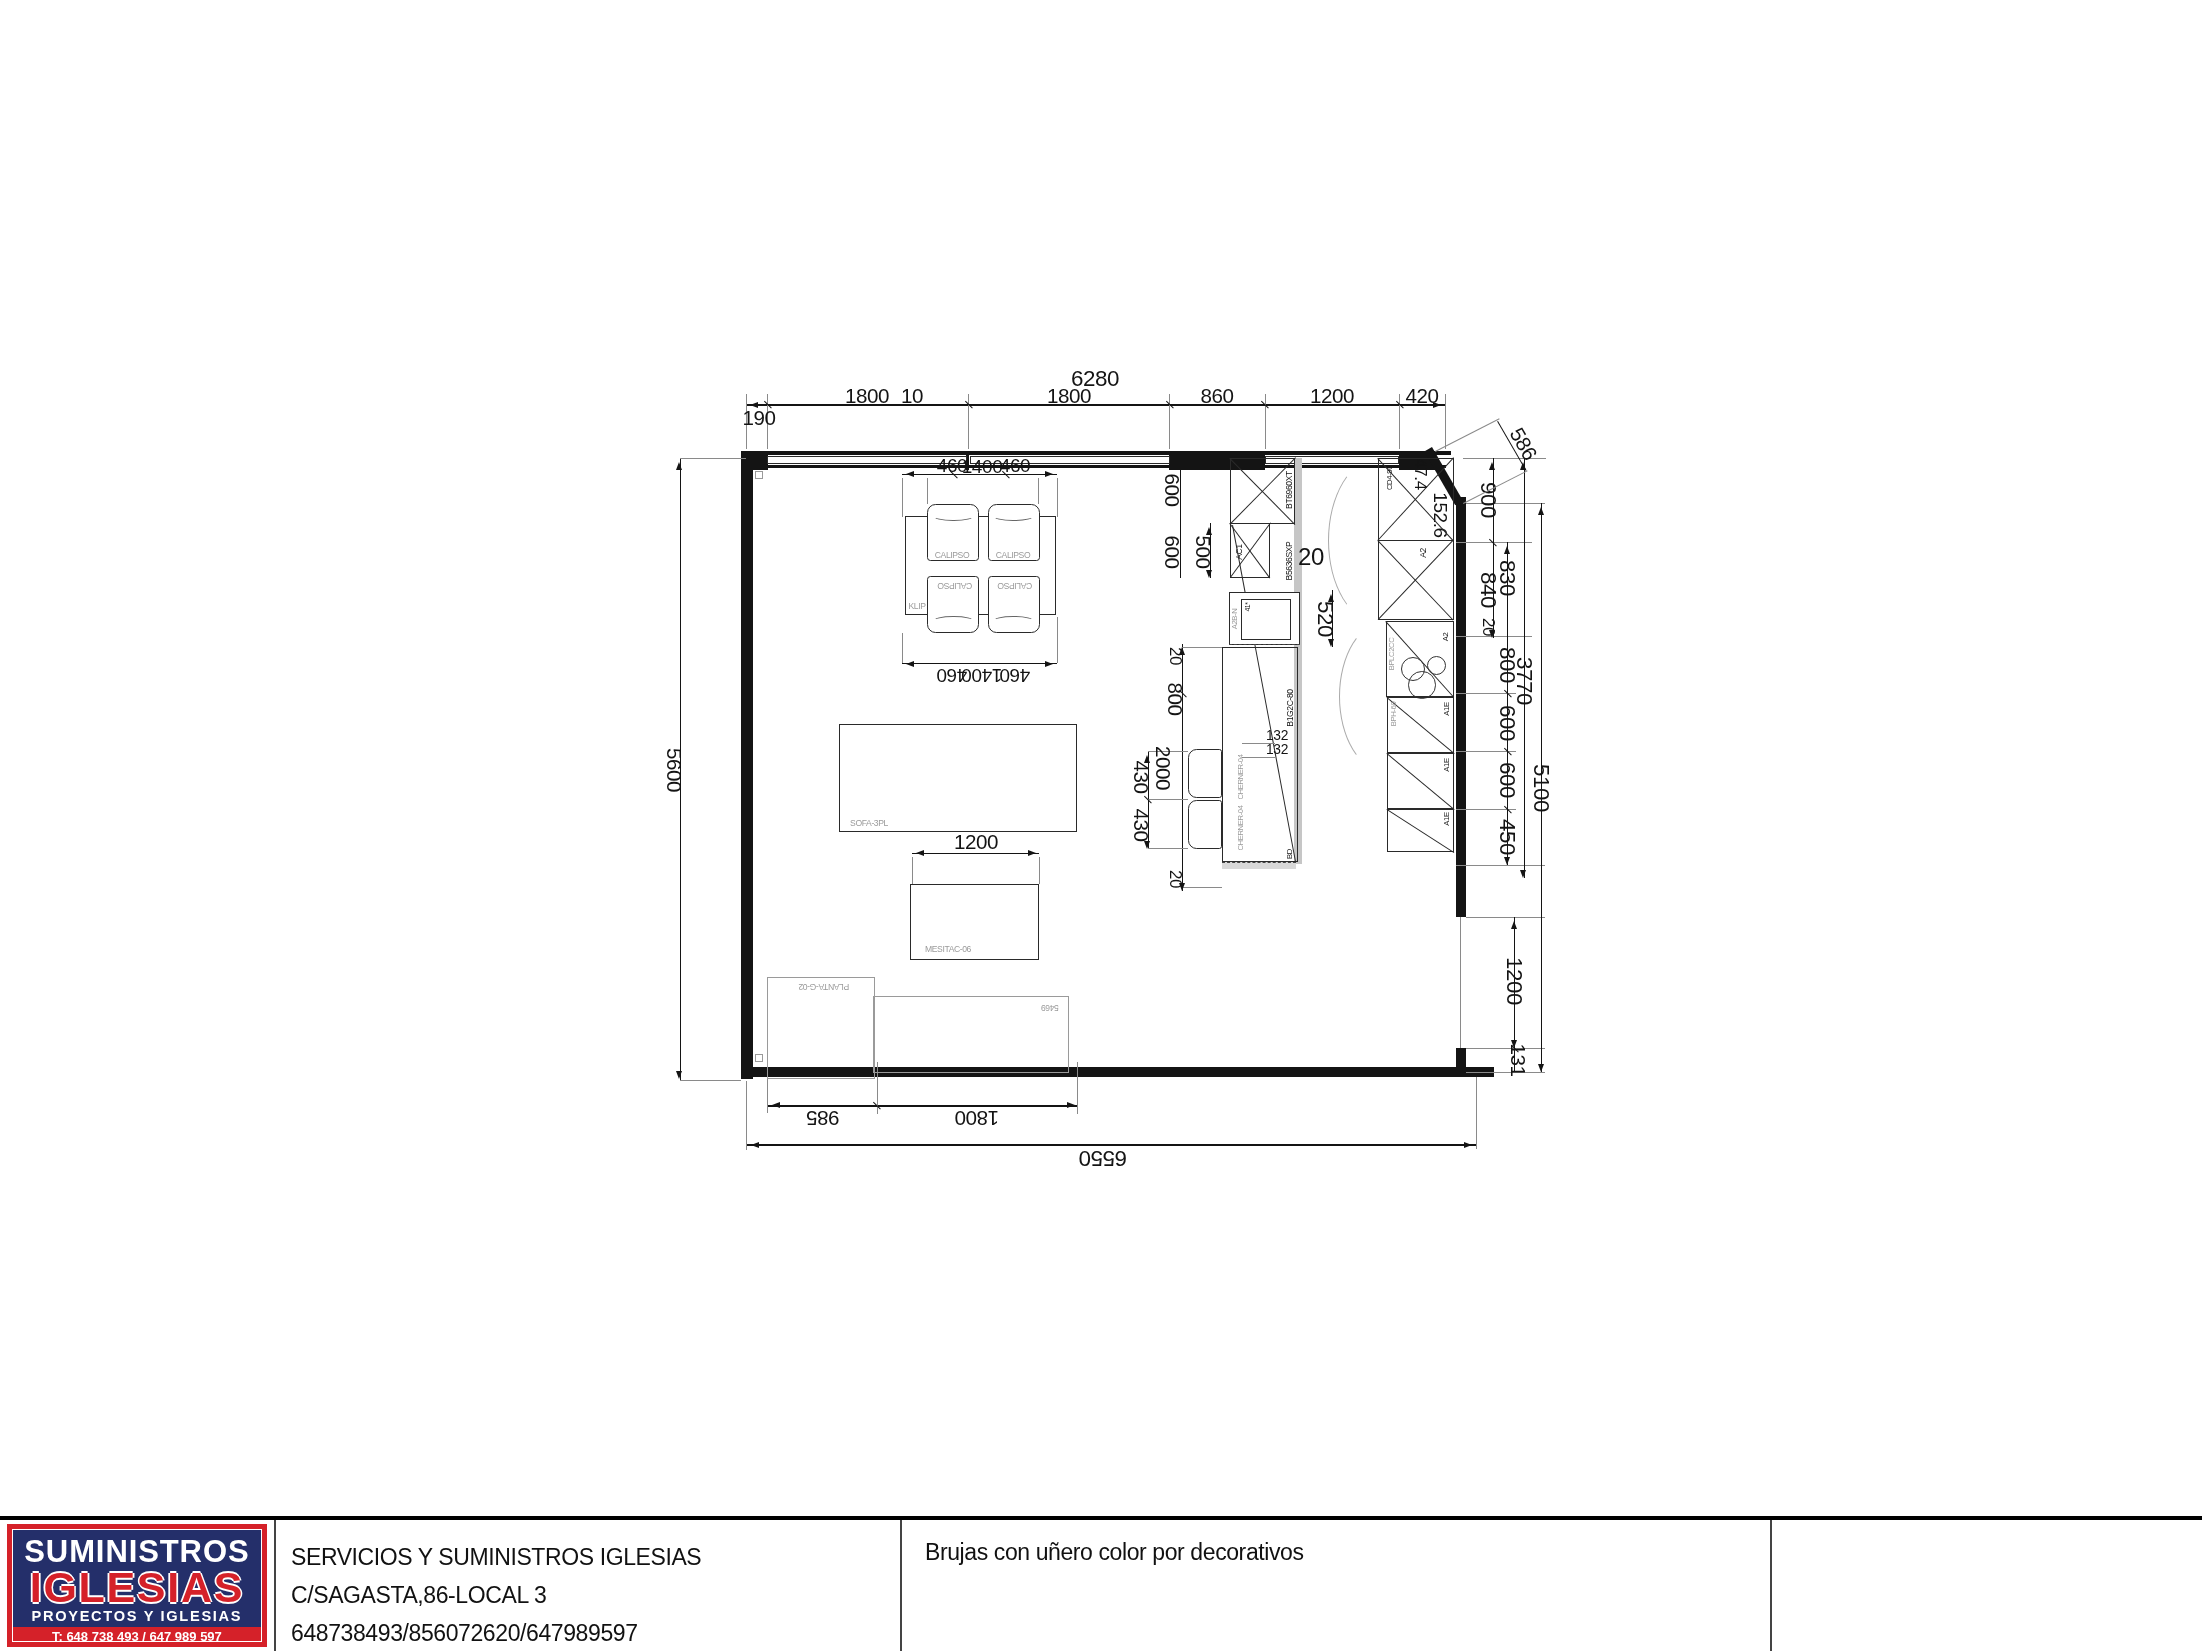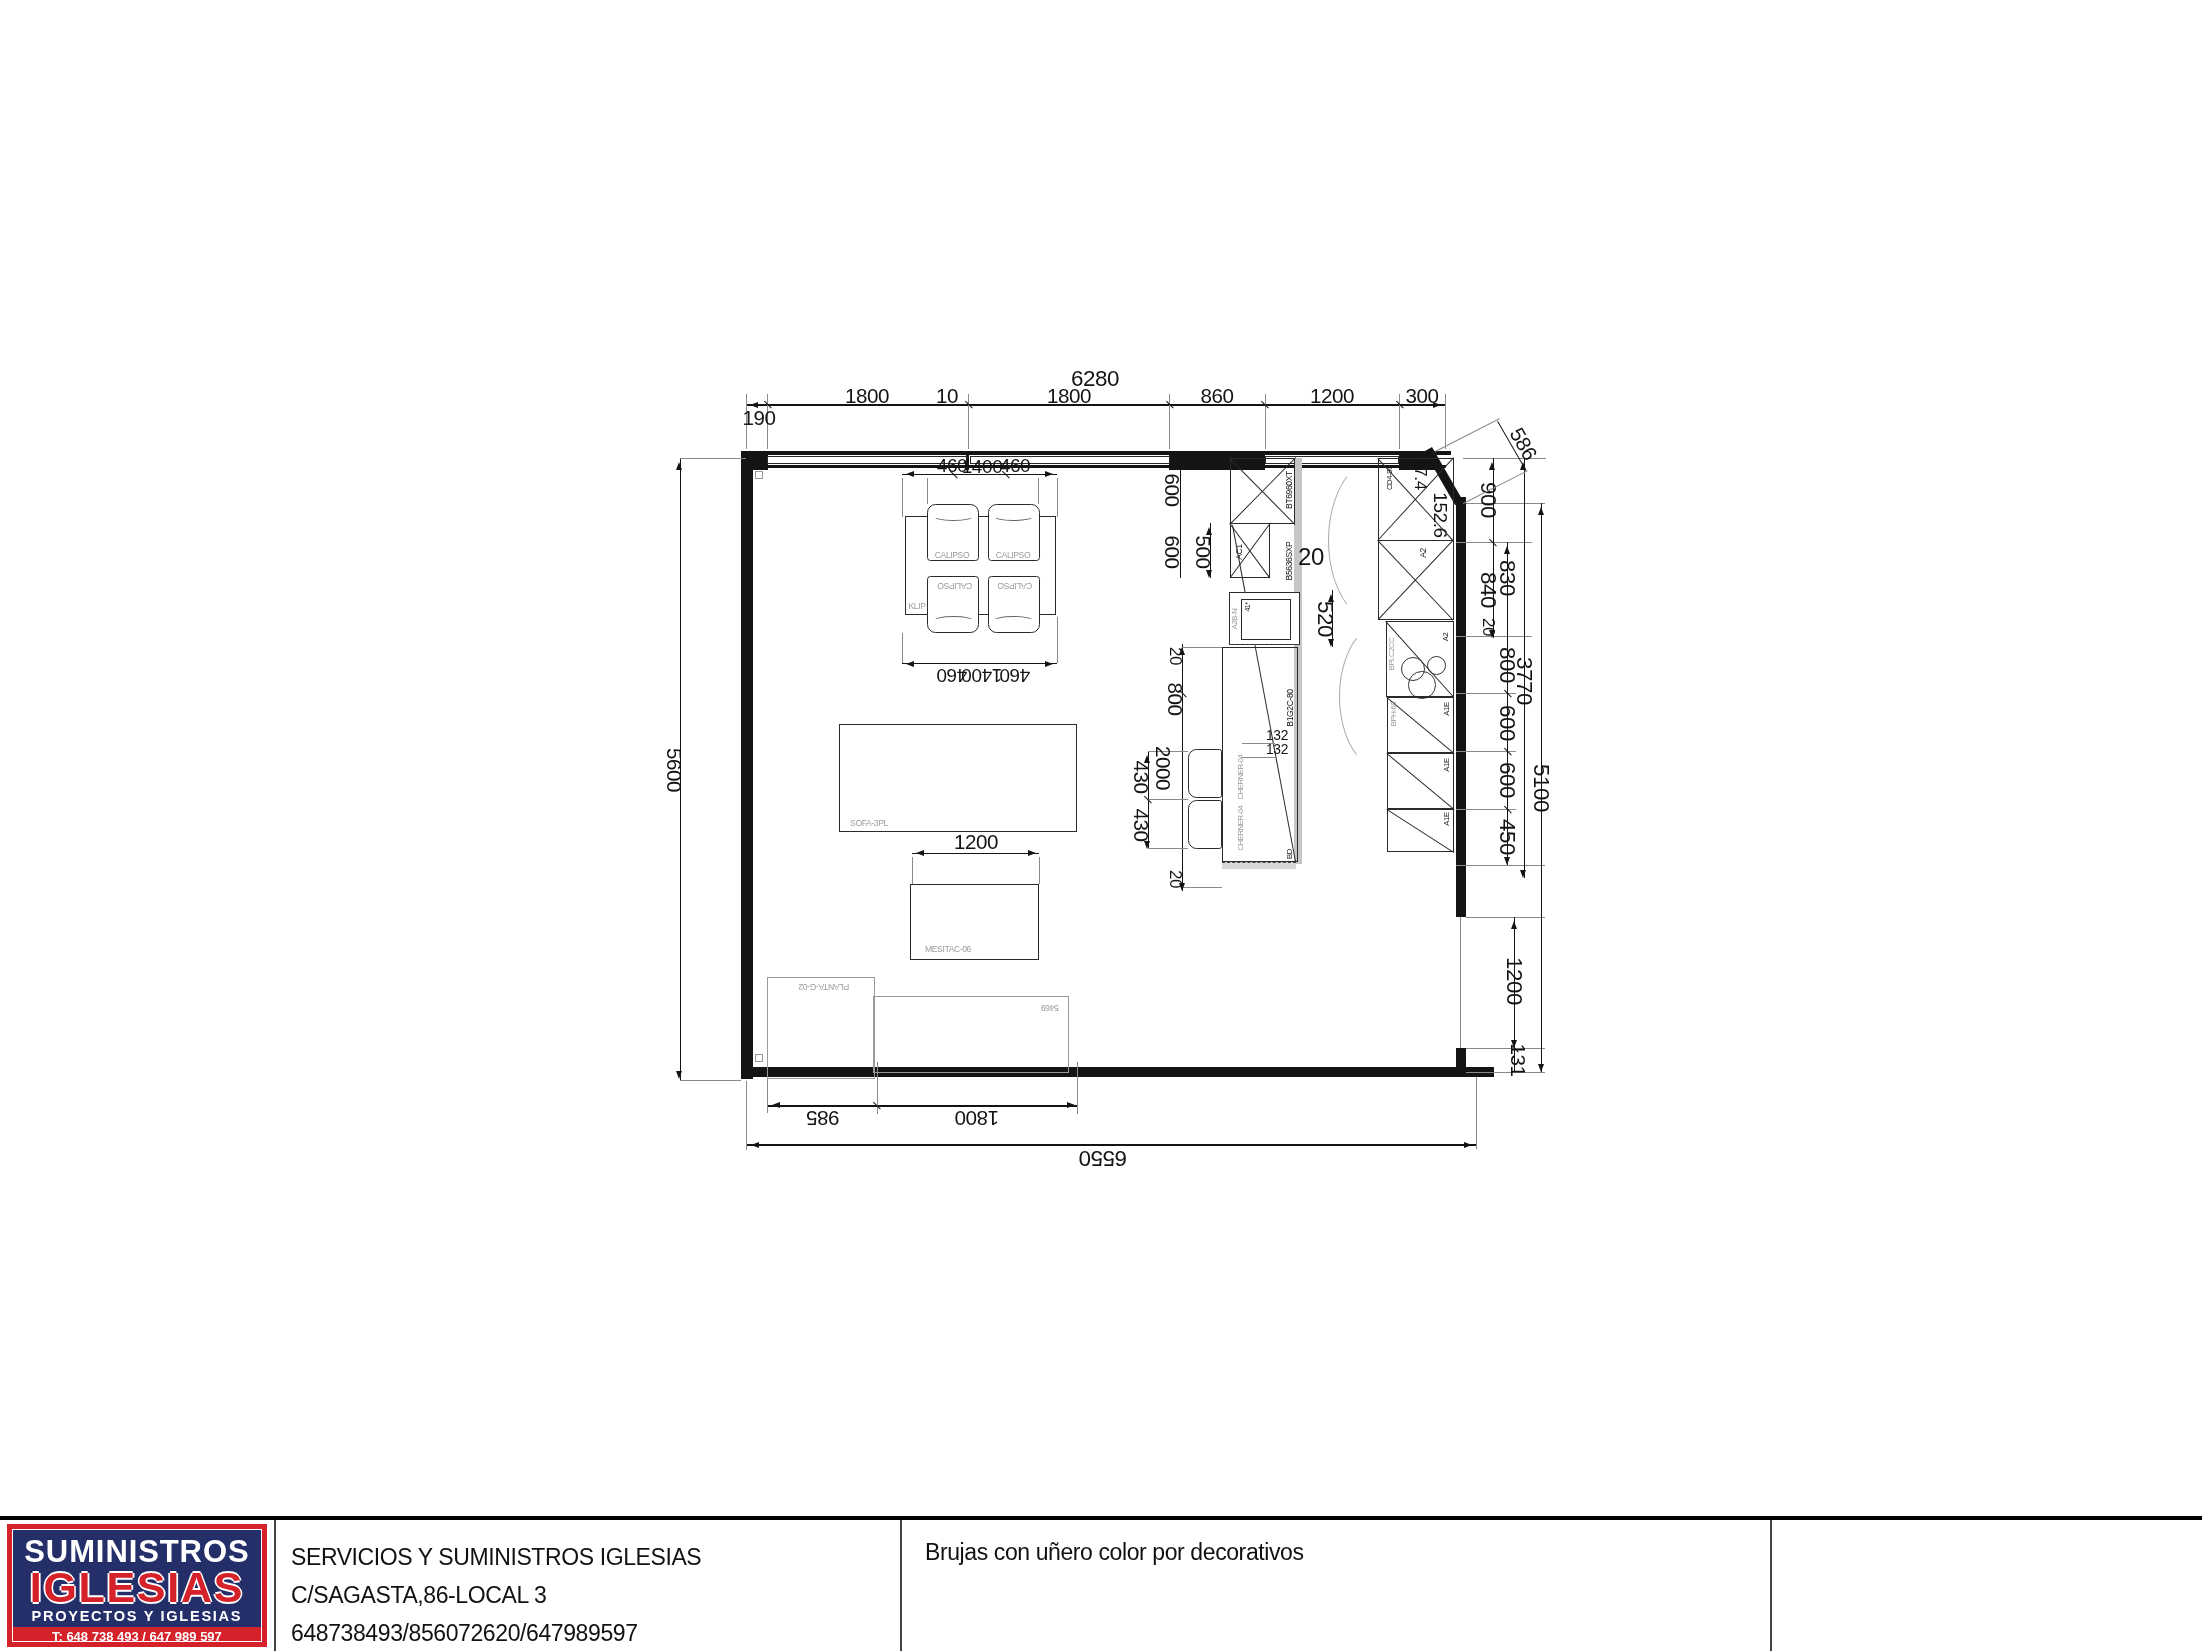--- a/index.html
+++ b/index.html
@@ -82,25 +82,25 @@
   <i class="K" style="left:763px;top:404px"></i>
   <i class="K" style="left:964px;top:404px"></i>
   <i class="K" style="left:1165px;top:404px"></i>
   <i class="K" style="left:1260px;top:404px"></i>
   <i class="K" style="left:1395px;top:404px"></i>
   <i class="A aL" style="left:747px;top:402px"></i>
   <i class="A aR" style="left:1433px;top:402px"></i>
   <span class="T t26" style="left:1095px;top:379px">6280</span>
   <span class="T t24" style="left:759px;top:418px">190</span>
   <span class="T t24" style="left:867px;top:396px">1800</span>
-  <span class="T t24" style="left:947px;top:396px">10</span>
+  <span class="T t24" style="left:912px;top:396px">10</span>
   <span class="T t24" style="left:1069px;top:396px">1800</span>
   <span class="T t24" style="left:1217px;top:396px">860</span>
   <span class="T t24" style="left:1332px;top:396px">1200</span>
-  <span class="T t24" style="left:1422px;top:396px">300</span>
+  <span class="T t24" style="left:1422px;top:396px">420</span>
 
   <i class="L" style="left:680px;top:459px;width:0.9px;height:622px"></i>
   <i class="Lg" style="left:680px;top:458px;width:66px;height:0.9px"></i>
   <i class="Lg" style="left:680px;top:1080px;width:61px;height:0.9px"></i>
   <i class="A aU" style="left:676px;top:459px"></i>
   <i class="A aD" style="left:676px;top:1071px"></i>
   <span class="T t24 r90" style="left:674px;top:770px">5600</span>
 
   <i class="L" style="left:767px;top:1105px;width:310px;height:1.7px"></i>
   <i class="Lg" style="left:767px;top:1079px;width:0.9px;height:34px"></i>

